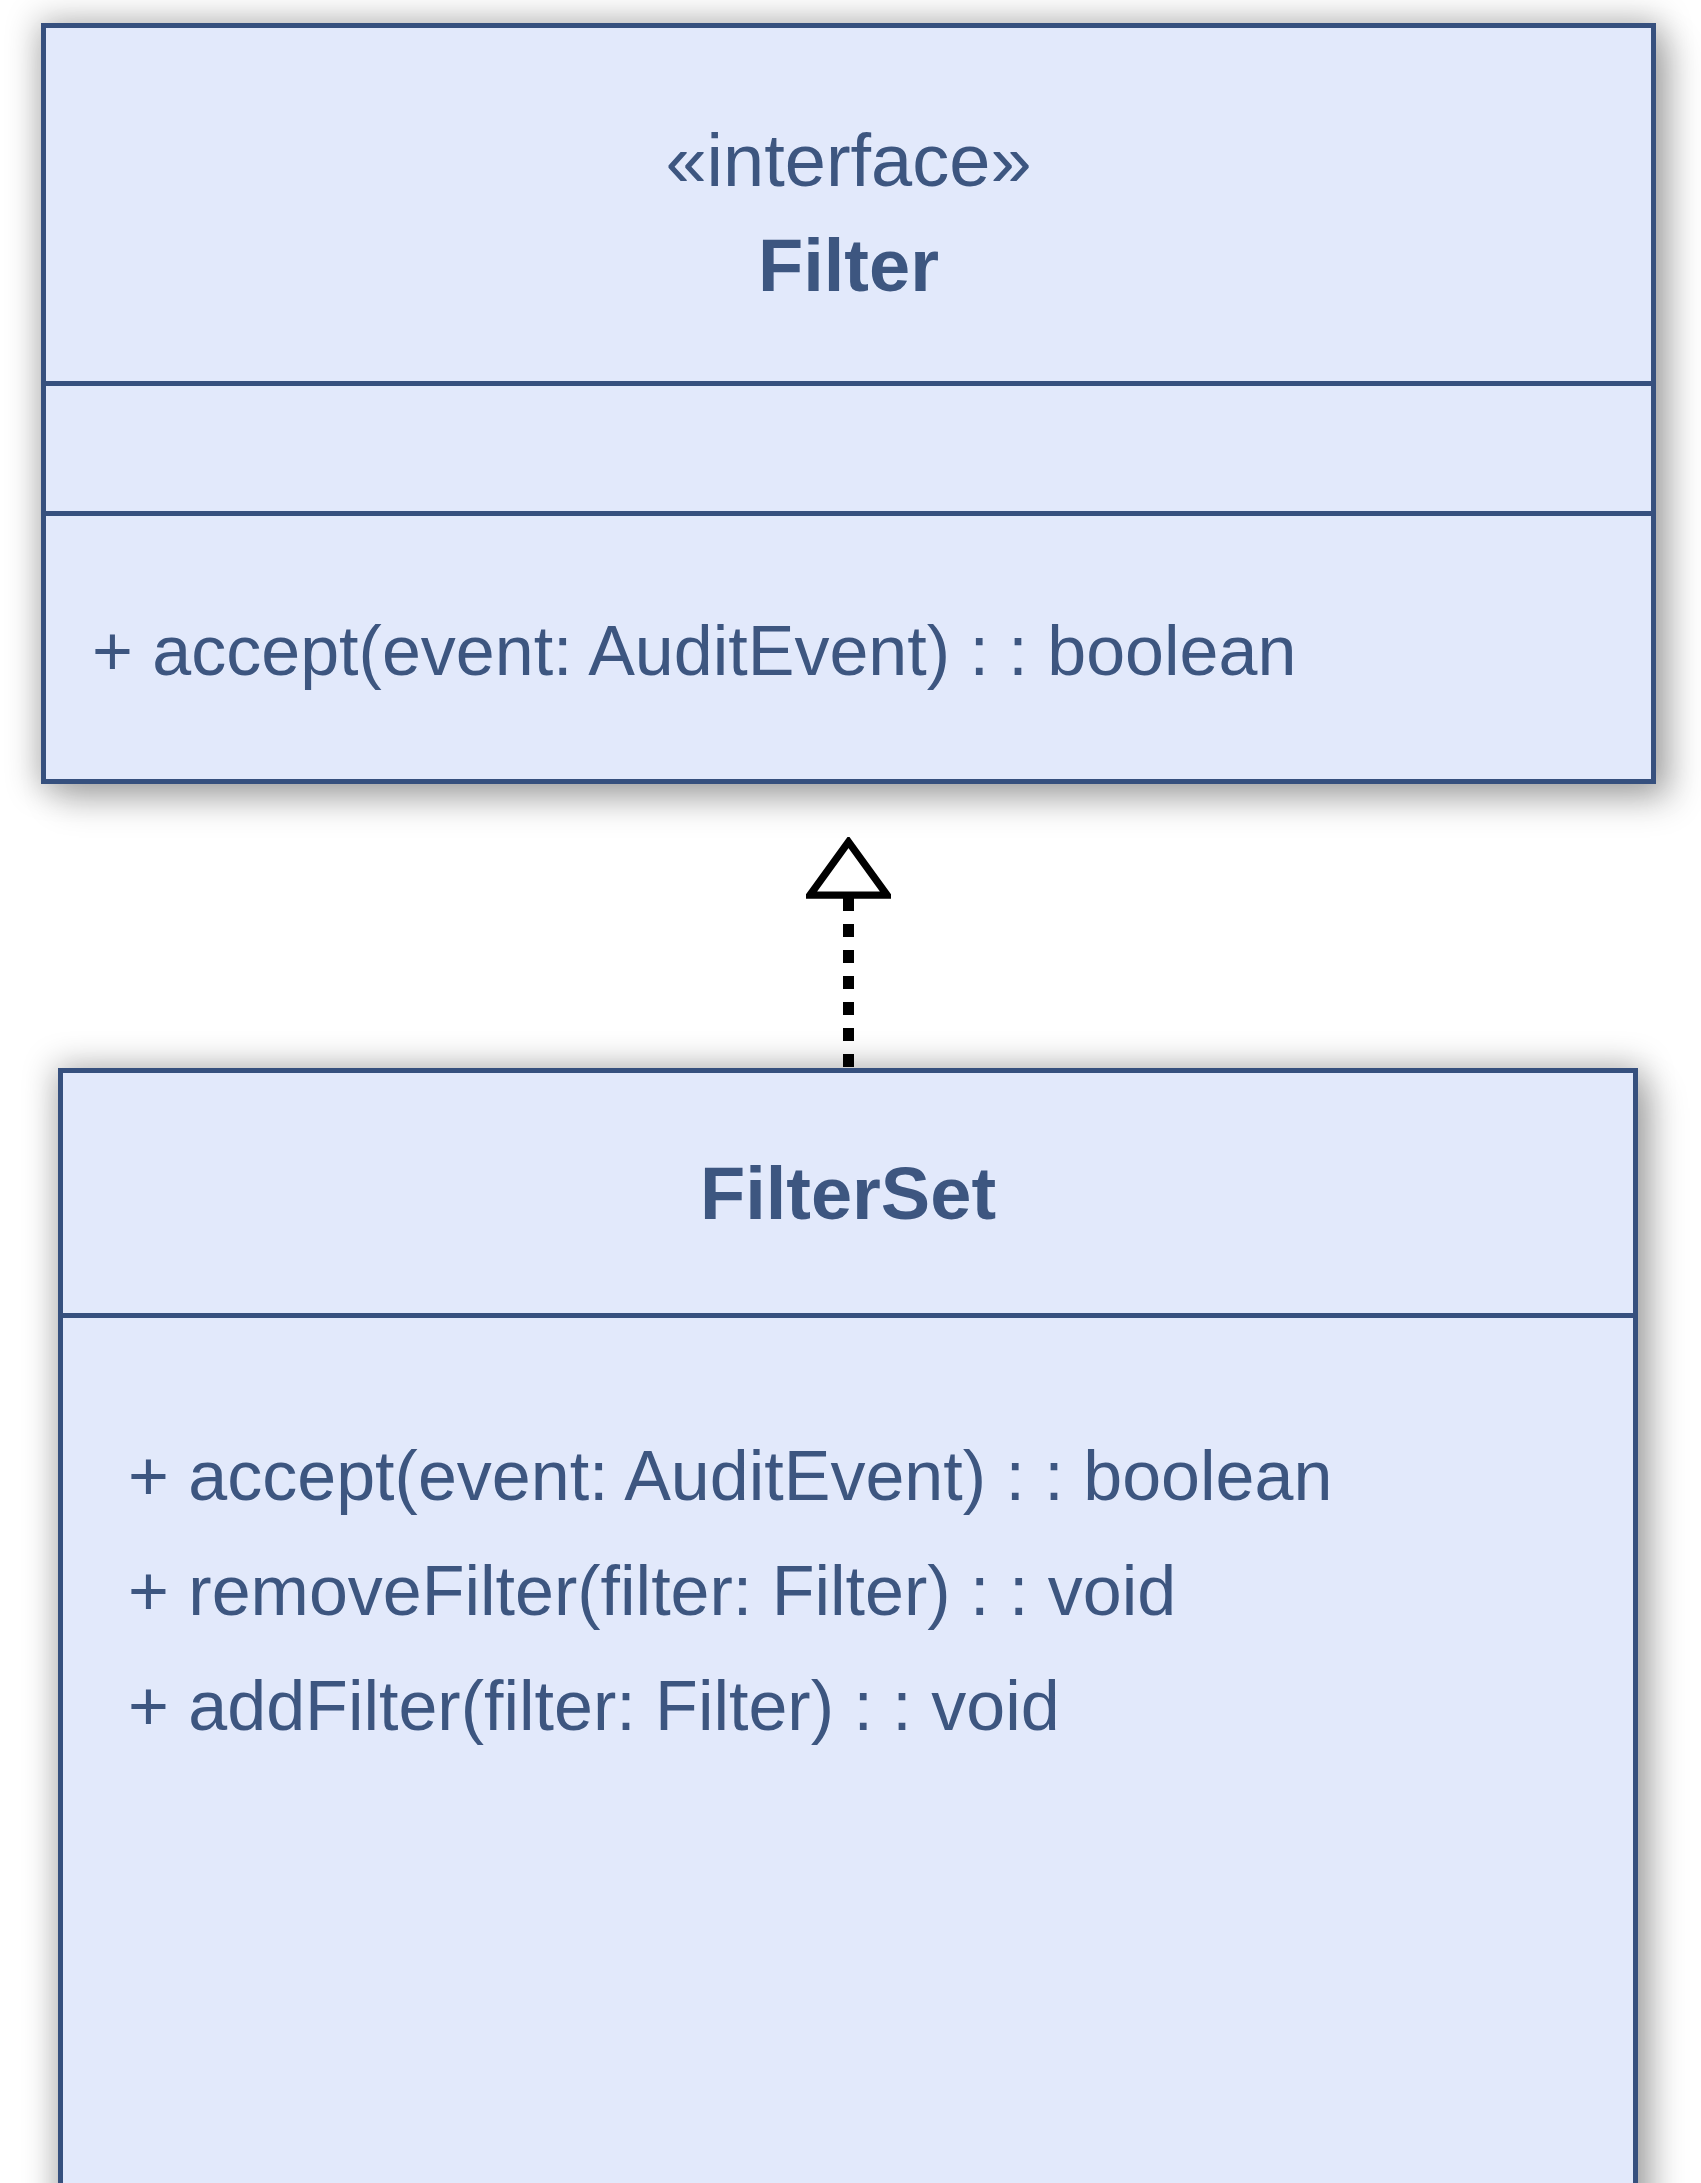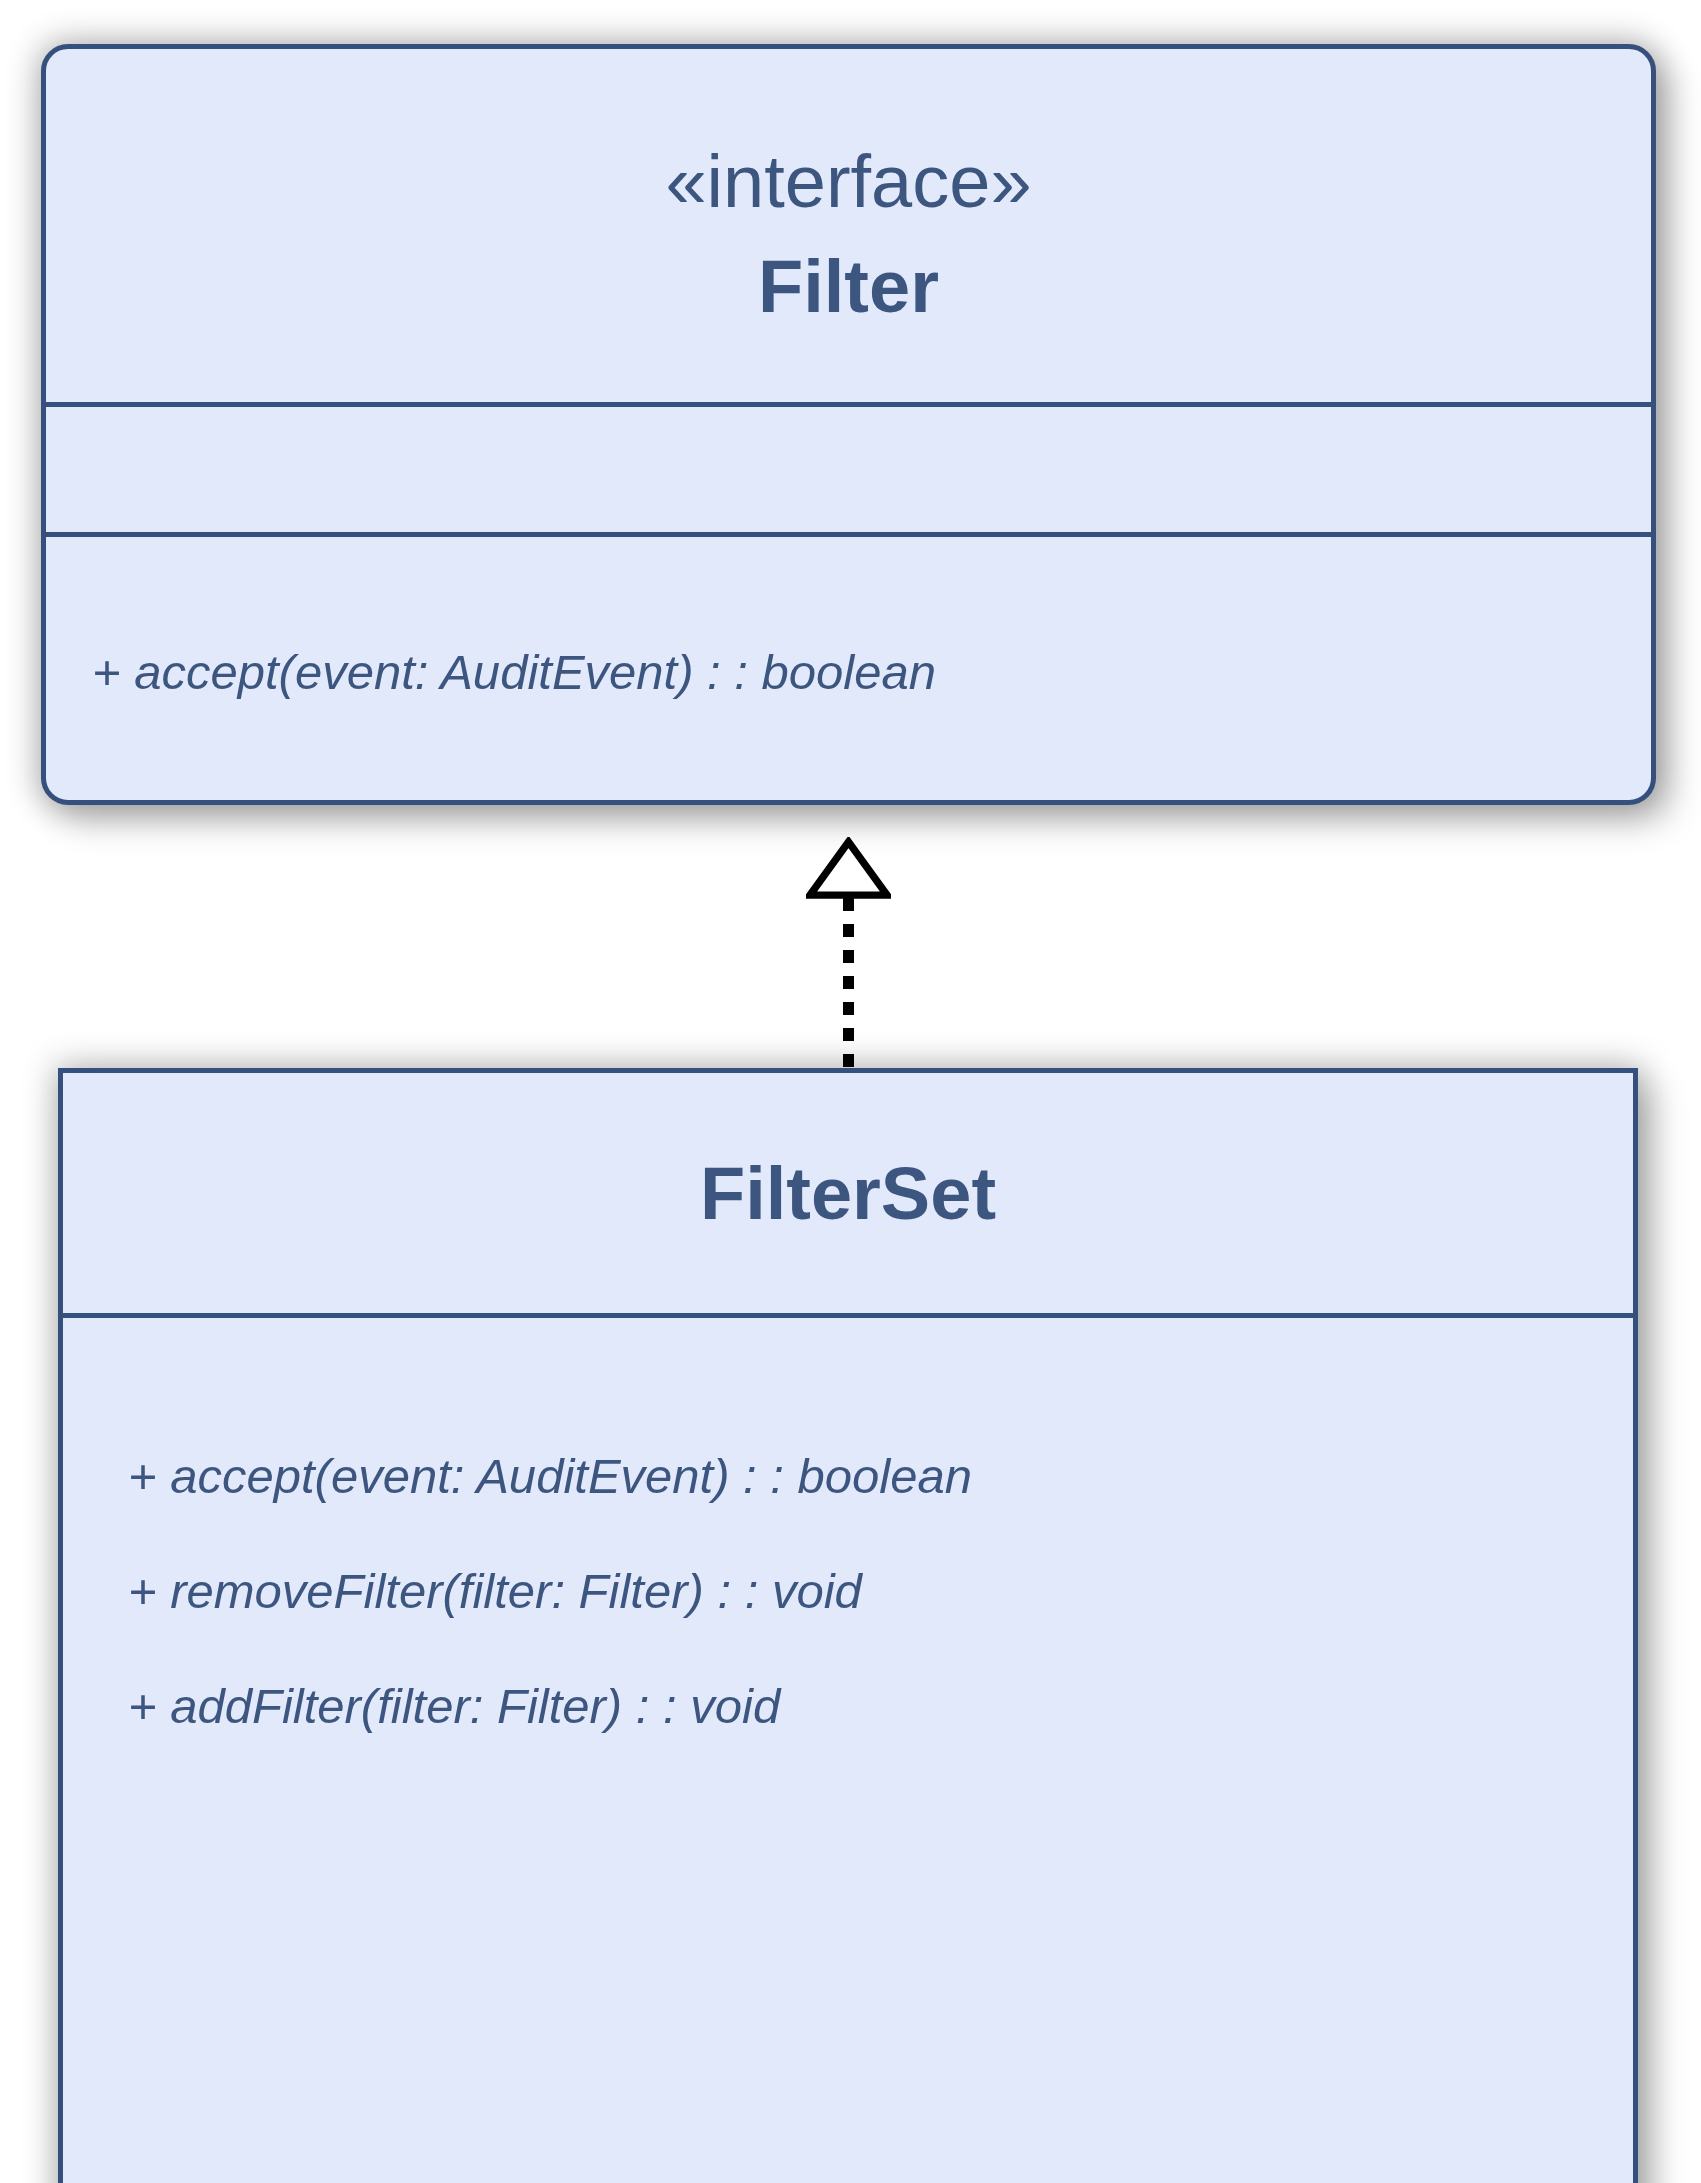--- a/index.html
+++ b/index.html
@@ -19,22 +19,22 @@
     position: absolute;
     box-sizing: border-box;
     background: #e2e9fb;
     border: 5.1px solid #36507e;
     box-shadow: 0 0 31px 4.5px rgba(0,0,0,0.28), 16px 18px 34px rgba(0,0,0,0.20);
     display: flex;
     flex-direction: column;
     color: #3d5680;
   }
   .box-filter {
-    left: 41px; top: 44px;
-    width: 1615px; height: 761px; border-radius: 27px;
+    left: 41px; top: 23px;
+    width: 1615px; height: 761px;
   }
   .box-filterset {
     left: 58px; top: 1068px;
     width: 1580px; height: 1186px;
   }
   .sec { box-sizing: border-box; }
   .sec + .sec { border-top: 5.1px solid #36507e; }
 
   
   .box-filter .sec-title {
@@ -67,24 +67,23 @@
     line-height: 85px;
     margin-bottom: 20px;
   }
   .class-name {
     font-size: 74px;
     line-height: 85px;
     font-weight: bold;
     text-align: right;
   }
   .member-line {
-    font-size: 49px;
+    font-size: 70px;
     line-height: 85px;
     white-space: nowrap;
-    font-style: italic;
   }
   .member-list .member-line {
     line-height: 115px;
   }
 
   
   .realization-arrow {
     position: absolute;
     left: 806px; top: 837px;
     width: 85px; height: 401px;

